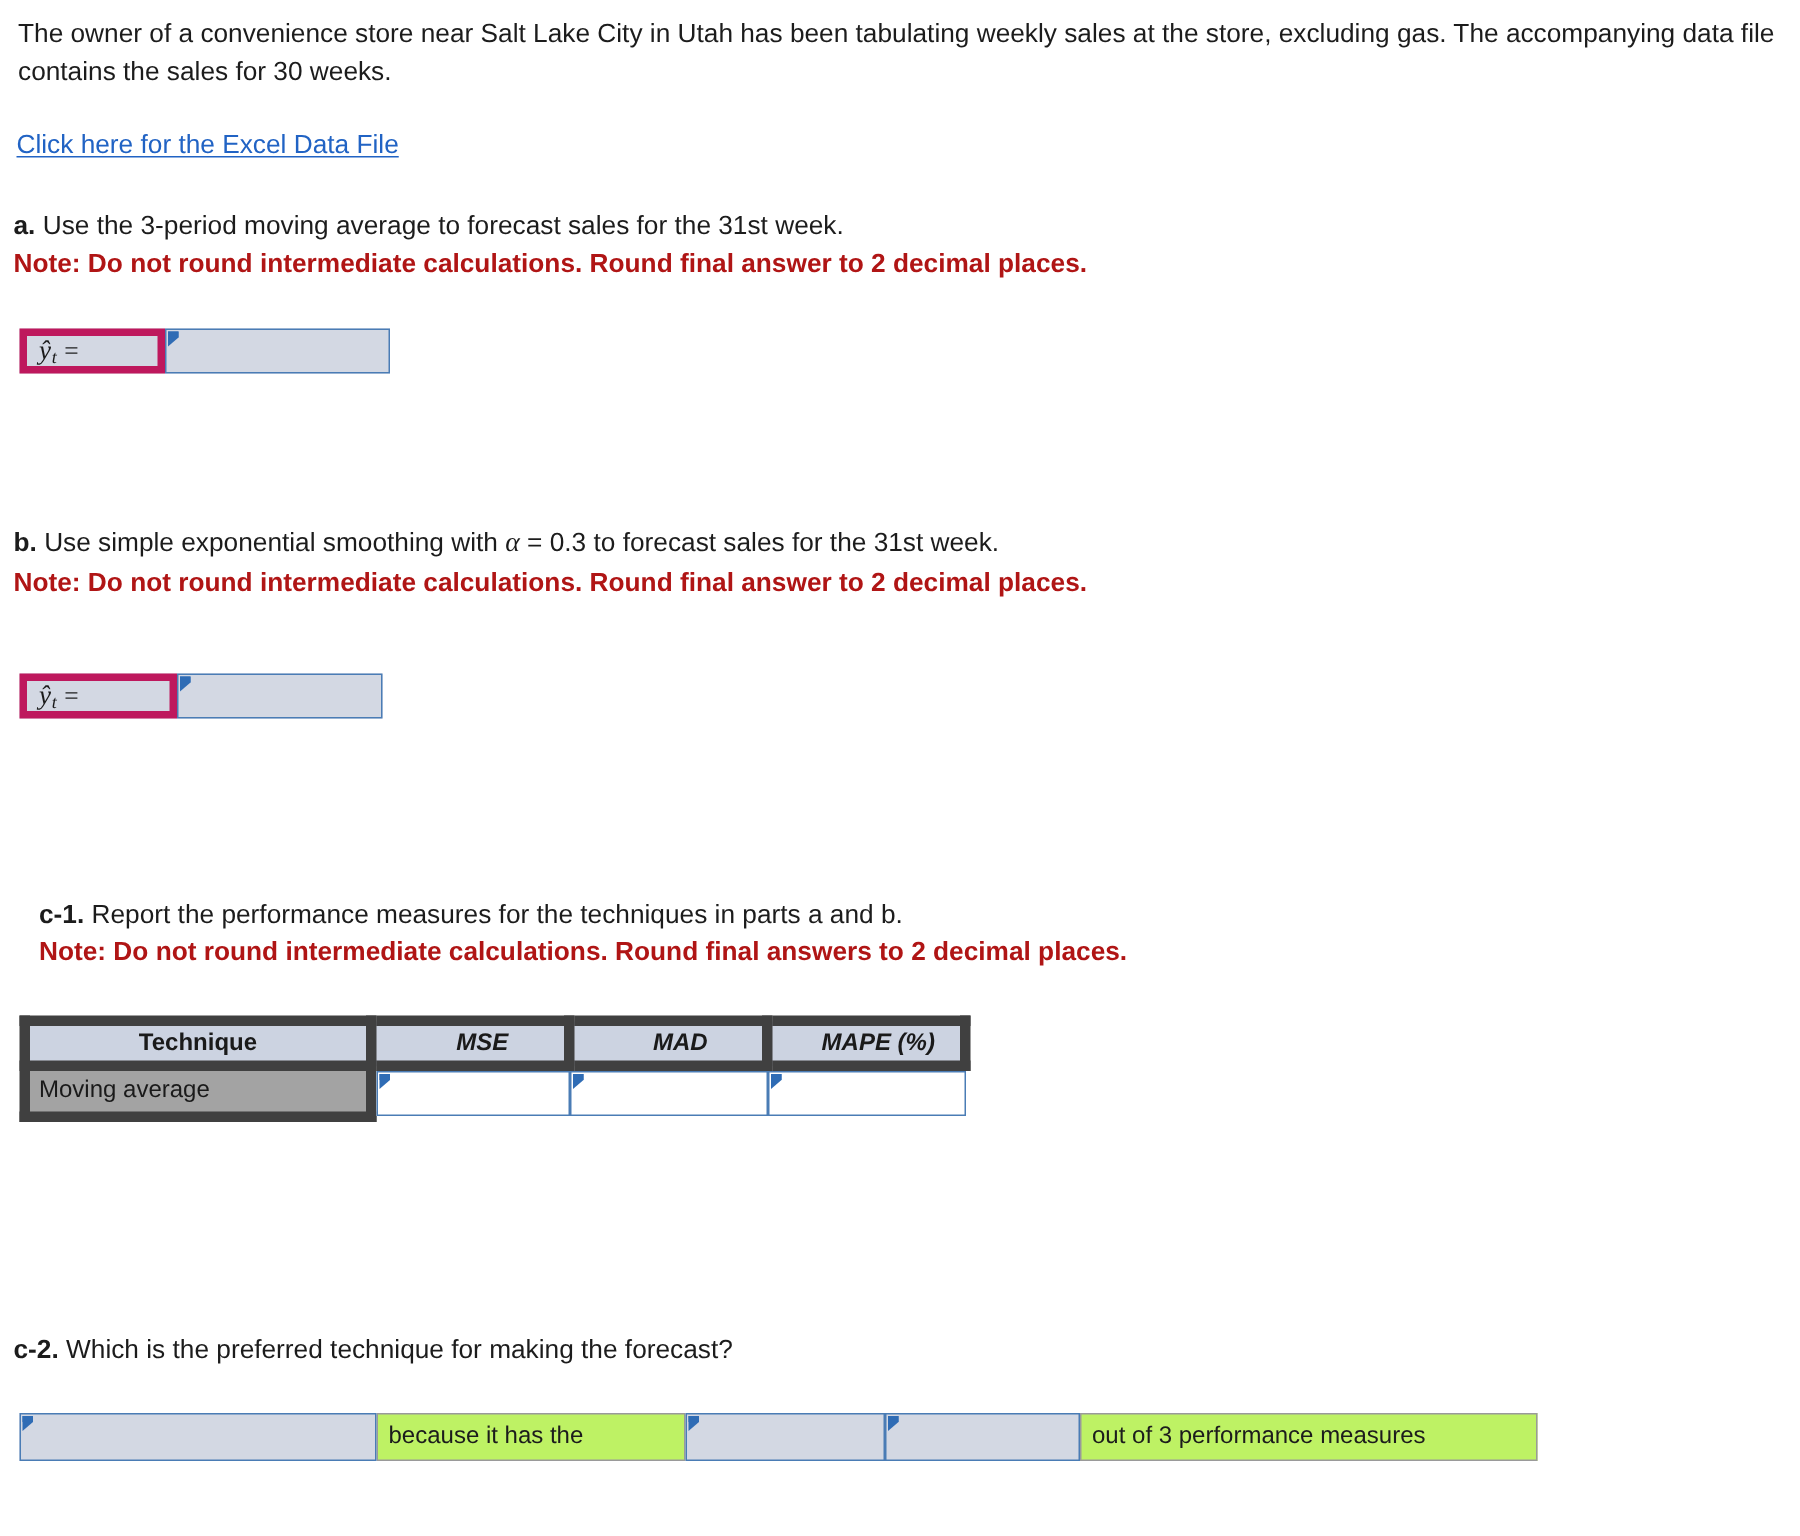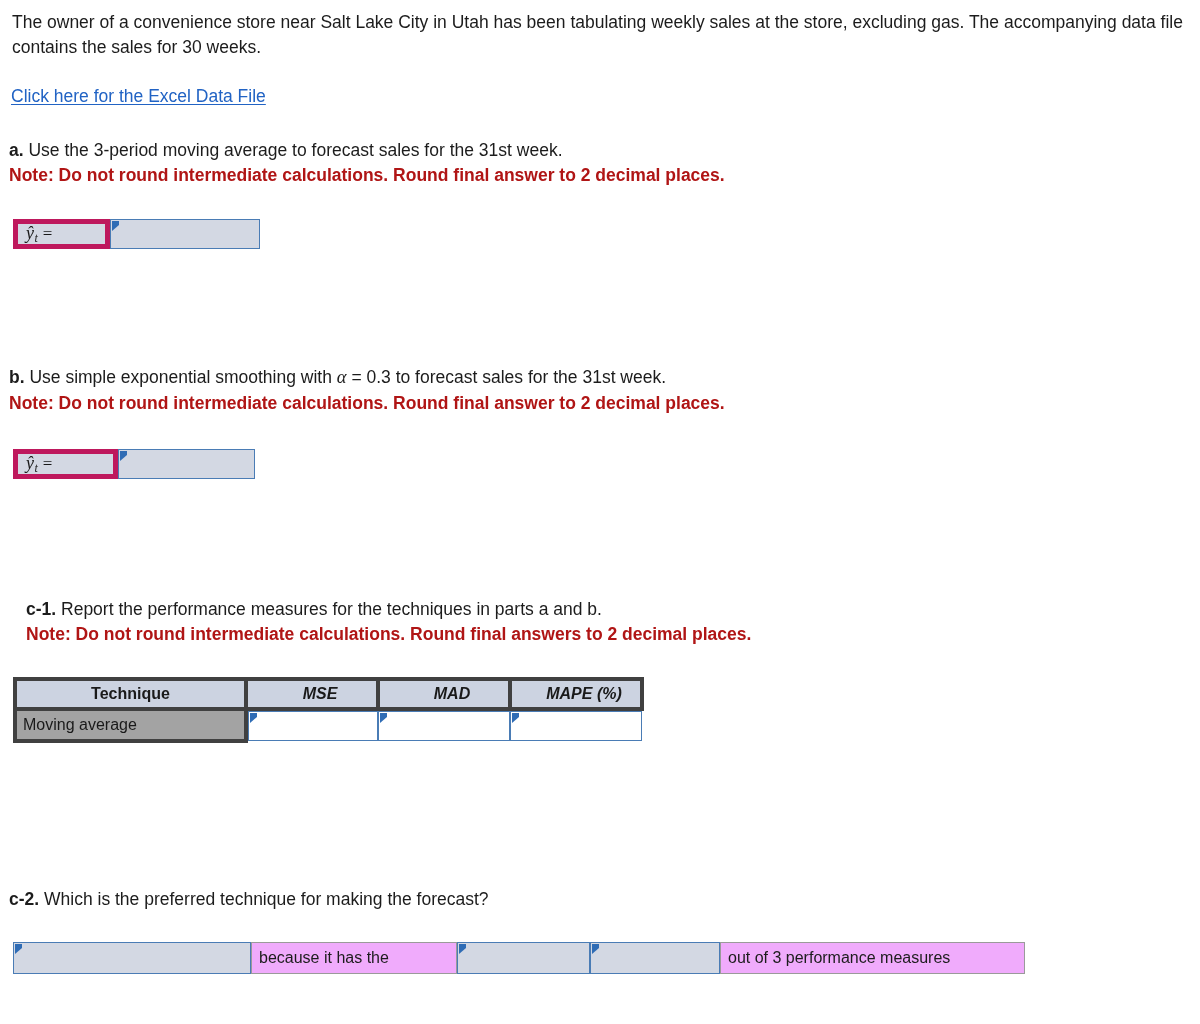--- a/index.html
+++ b/index.html
@@ -124,21 +124,21 @@
 
   
   .perf-table {
     position: absolute;
     left: 13px;
     top: 677px;
     border-collapse: collapse;
     table-layout: fixed;
   }
   .perf-table th, .perf-table td {
-    border: 4px solid #404040;
+    border: 7px solid #404040;
     padding: 0;
     height: 30px;
     box-sizing: border-box;
   }
   .perf-table th {
     background: #ccd3e1;
     font-size: 16px;
     text-align: center;
   }
   .perf-table th.tech-head { font-weight: bold; font-style: normal; }
@@ -199,21 +199,21 @@
     left: 1px;
     top: 1px;
     width: 0;
     height: 0;
     border-left: 7px solid #2f6cb5;
     border-top: 4px solid #2f6cb5;
     border-bottom: 6px solid transparent;
     border-right: 0 solid transparent;
   }
   .c2-text {
-    background: #f0abfc;
+    background: #bef264;
     border: 1px solid #9a9a9a;
     box-sizing: border-box;
     display: flex;
     align-items: center;
     padding-left: 7px;
     font-size: 16px;
     color: #1c1c1c;
     white-space: nowrap;
   }
 </style>
@@ -232,21 +232,21 @@
   </div>
 
   <div class="ansrow" style="left:13px; top:219px;">
     <div class="ans-label" style="width:97px;">
       <span class="yhat"><span>ŷ</span><span class="sub">t</span></span>
       <span class="eq">=</span>
     </div>
     <div class="ans-input" style="width:150px;"></div>
   </div>
 
-  <div class="q-block" style="top:364px;">
+  <div class="q-block" style="top:349px;">
     <div class="q-line"><span class="lead">b.</span><span> Use simple exponential smoothing with </span><span class="alpha">α</span><span> = 0.3 to forecast sales for the 31st week.</span></div>
     <div class="q-note">Note: Do not round intermediate calculations. Round final answer to 2 decimal places.</div>
   </div>
 
   <div class="ansrow" style="left:13px; top:449px;">
     <div class="ans-label" style="width:105px;">
       <span class="yhat"><span>ŷ</span><span class="sub">t</span></span>
       <span class="eq">=</span>
     </div>
     <div class="ans-input" style="width:137px;"></div>

